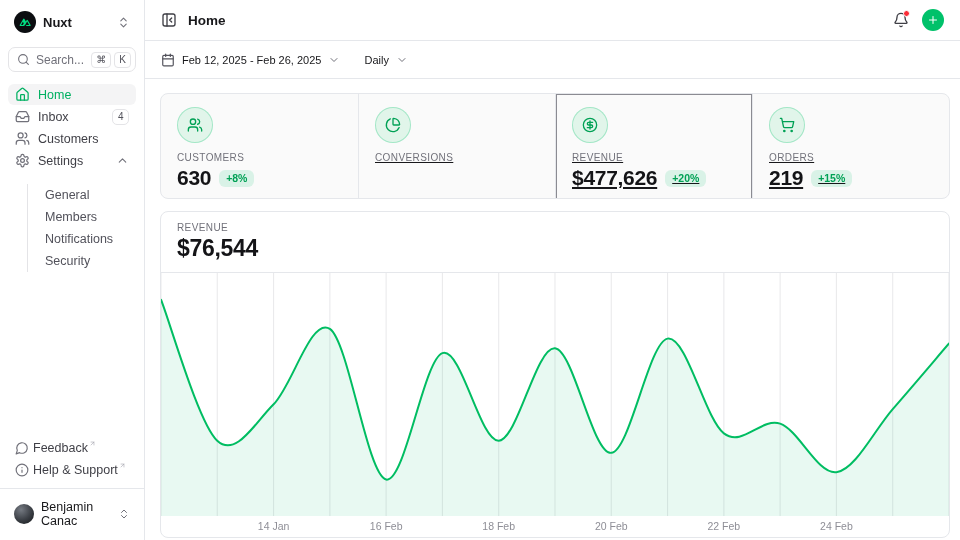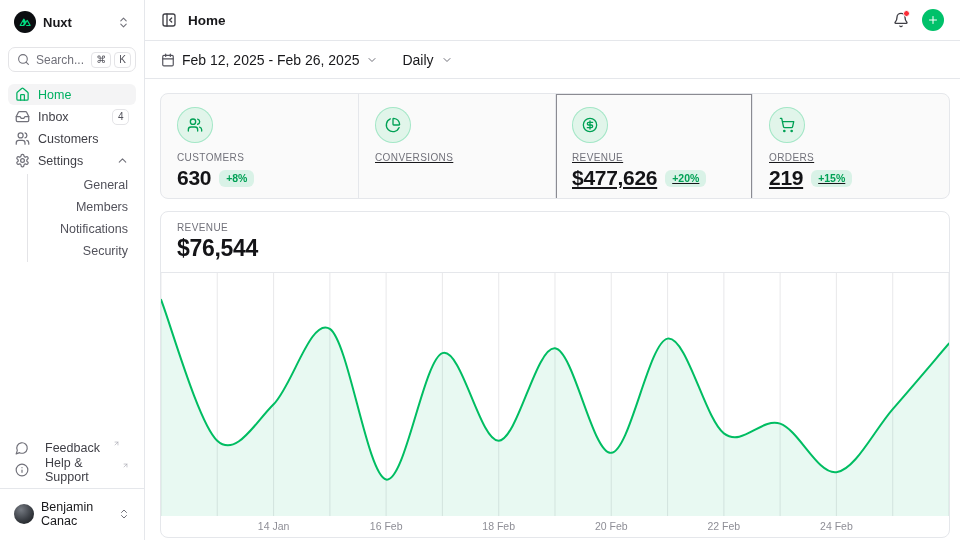--- a/index.html
+++ b/index.html
@@ -40,43 +40,43 @@
   .nav-item {
     height: 21px; display: flex; align-items: center; gap: 8px;
     padding: 0 7px; border-radius: 6px; font-size: 12.5px; color: #3f3f46;
     cursor: pointer;
   }
   .nav-item .nav-ic { color: #71717a; flex: none; }
   .nav-item.active { background: #f4f4f5; color: #00b061; font-weight: 500; }
   .nav-item.active .nav-ic { color: #00b061; }
   .count-badge { margin-left: auto; font-size: 10px; line-height: 14px; border: 1px solid #e4e4e7; border-radius: 5px; padding: 0 4.5px; color: #52525b; font-weight: 500; }
   .chev-end { margin-left: auto; color: #71717a; }
-  .subnav { margin-left: 19px; border-left: 1px solid #e4e4e7; padding-left: 9px; margin-top: 2px; display: flex; flex-direction: column; align-items: flex-end; }
+  .subnav { margin-left: 19px; border-left: 1px solid #e4e4e7; padding-left: 9px; margin-top: 12px; display: flex; flex-direction: column; }
   .subnav-item { height: 22px; display: flex; align-items: center; padding: 0 8px; border-radius: 6px; font-size: 12.5px; color: #52525b; cursor: pointer; }
   .spacer { flex: 1; }
-  .footer-item { height: 22px; display: flex; align-items: center; gap: 16px; padding: 0 7px; border-radius: 6px; font-size: 12.5px; color: #3f3f46; cursor: pointer; }
+  .footer-item { height: 22px; display: flex; align-items: center; gap: 4px; padding: 0 7px; border-radius: 6px; font-size: 12.5px; color: #3f3f46; cursor: pointer; }
   .footer-item .nav-ic { color: #71717a; }
   .ext-arrow { color: #a1a1aa; align-self: flex-start; margin: 3px 0 0 -3px; }
   .sidebar-divider { height: 1px; background: #e5e7eb; margin: 7px -8px; }
   .user-row { display: flex; align-items: center; gap: 7px; padding: 4px 6px; font-size: 12.5px; font-weight: 500; cursor: pointer; }
   .avatar { width: 20px; height: 20px; border-radius: 50%; flex: none;
     background: radial-gradient(circle at 35% 28%, #757a82, #3a3e44 55%, #17191c 95%); }
 
   
   main { flex: 1; display: flex; flex-direction: column; min-width: 0; }
   .app-header { height: 41px; flex: none; border-bottom: 1px solid #e5e7eb; display: flex; align-items: center; padding: 0 16px; }
   .panel-btn { color: #3f3f46; cursor: pointer; display: grid; place-items: center; }
   .page-title { font-size: 13.5px; font-weight: 700; margin-left: 11px; }
   .header-right { margin-left: auto; display: flex; align-items: center; gap: 13px; }
   .bell-wrap { position: relative; color: #3f3f46; cursor: pointer; }
   .notif-dot { position: absolute; top: -2px; right: -1px; width: 7px; height: 7px; border-radius: 50%; background: #fb2c36; border: 1px solid #fff; }
   .add-btn { width: 22px; height: 22px; border-radius: 50%; background: #00c16a; color: #fff; display: grid; place-items: center; cursor: pointer; border: none; }
 
   .toolbar { height: 38px; flex: none; border-bottom: 1px solid #e5e7eb; display: flex; align-items: center; padding: 0 16px; gap: 24px; }
-  .toolbar-btn { display: flex; align-items: center; gap: 7px; font-size: 14px; font-weight: 500; color: #18181b; cursor: pointer; }
+  .toolbar-btn { display: flex; align-items: center; gap: 7px; font-size: 11px; font-weight: 500; color: #18181b; cursor: pointer; }
   .toolbar-btn .mut { color: #52525b; }
   .chev-sm { color: #71717a; }
 
   .content { padding: 14px 10px 0 15px; }
 
   
   .stats-grid {
     display: grid; grid-template-columns: repeat(4, 1fr);
     background: #fafafa; border: 1px solid #e5e7eb; border-radius: 8px;
     height: 106px; overflow: hidden;

